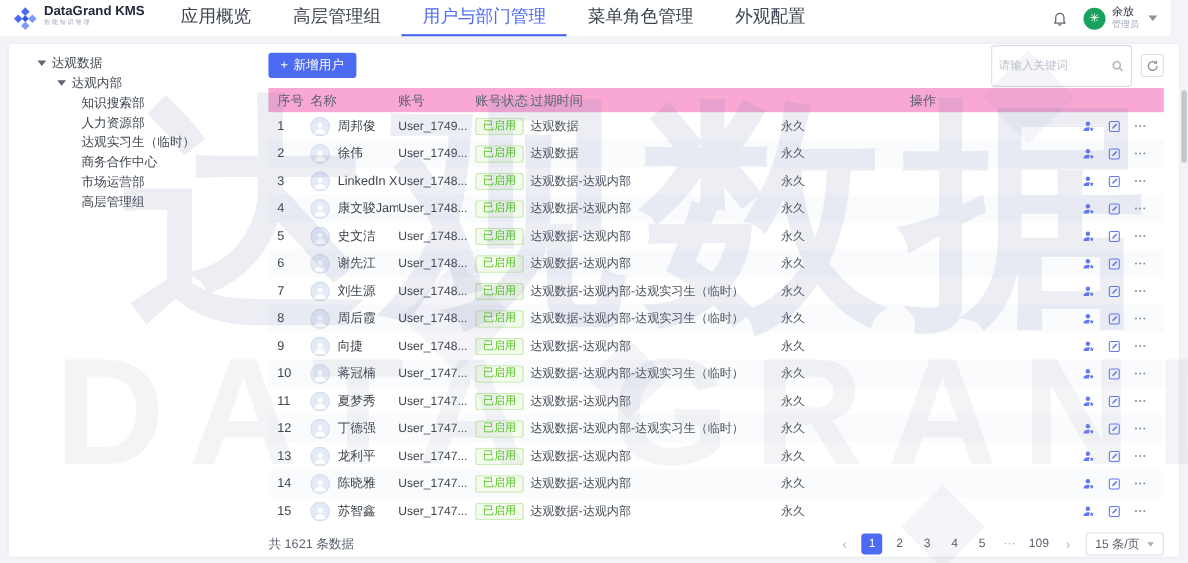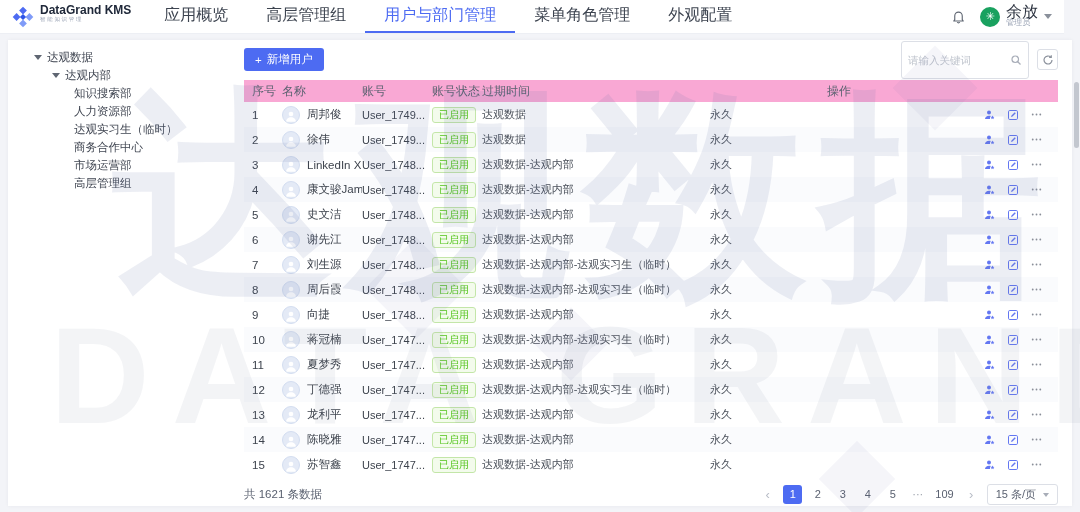--- a/index.html
+++ b/index.html
@@ -16,21 +16,21 @@
   .logo-sub { font-size:9px; color:#9aa3b5; letter-spacing:3px; transform:scale(0.6); transform-origin:left top; white-space:nowrap; }
   .topnav { display:flex; align-items:stretch; }
   .nav-item { display:flex; align-items:center; padding:0 19px; font-size:16px; color:#3d4450; cursor:pointer; border-bottom:2px solid transparent; }
   .nav-item.active { color:#4d6bf2; border-bottom-color:#4d6bf2; }
   .tb-right { margin-left:auto; display:flex; align-items:center; gap:14px; }
   .bell { width:15px; height:15px; }
   .user-chip { display:flex; align-items:center; gap:6px; cursor:pointer; }
   .user-avatar-top { width:20px; height:20px; border-radius:50%; background:#19a15f; color:#fff;
                      display:flex; align-items:center; justify-content:center; font-size:11px; }
   .user-meta { display:flex; flex-direction:column; line-height:10px; }
-  .user-name { font-size:16px; color:#2c3340; }
+  .user-name { font-size:10px; color:#2c3340; }
   .user-role { font-size:9px; color:#9aa3b5; transform:scale(0.9); transform-origin:left; }
   .tri { width:0; height:0; border-left:4px solid transparent; border-right:4px solid transparent; border-top:5px solid #8a909b; }
 
   
   .card { position:absolute; top:40px; left:8px; right:8px; bottom:6px; background:#fff;
           box-shadow:0 0 4px rgba(20,30,60,0.05); display:flex; z-index:5; }
 
   
   .tree { width:226px; padding-top:8px; flex:none; }
   .tree-item { height:18px; display:flex; align-items:center; gap:5px; font-size:11.5px; color:#404652; cursor:pointer; white-space:nowrap; }

